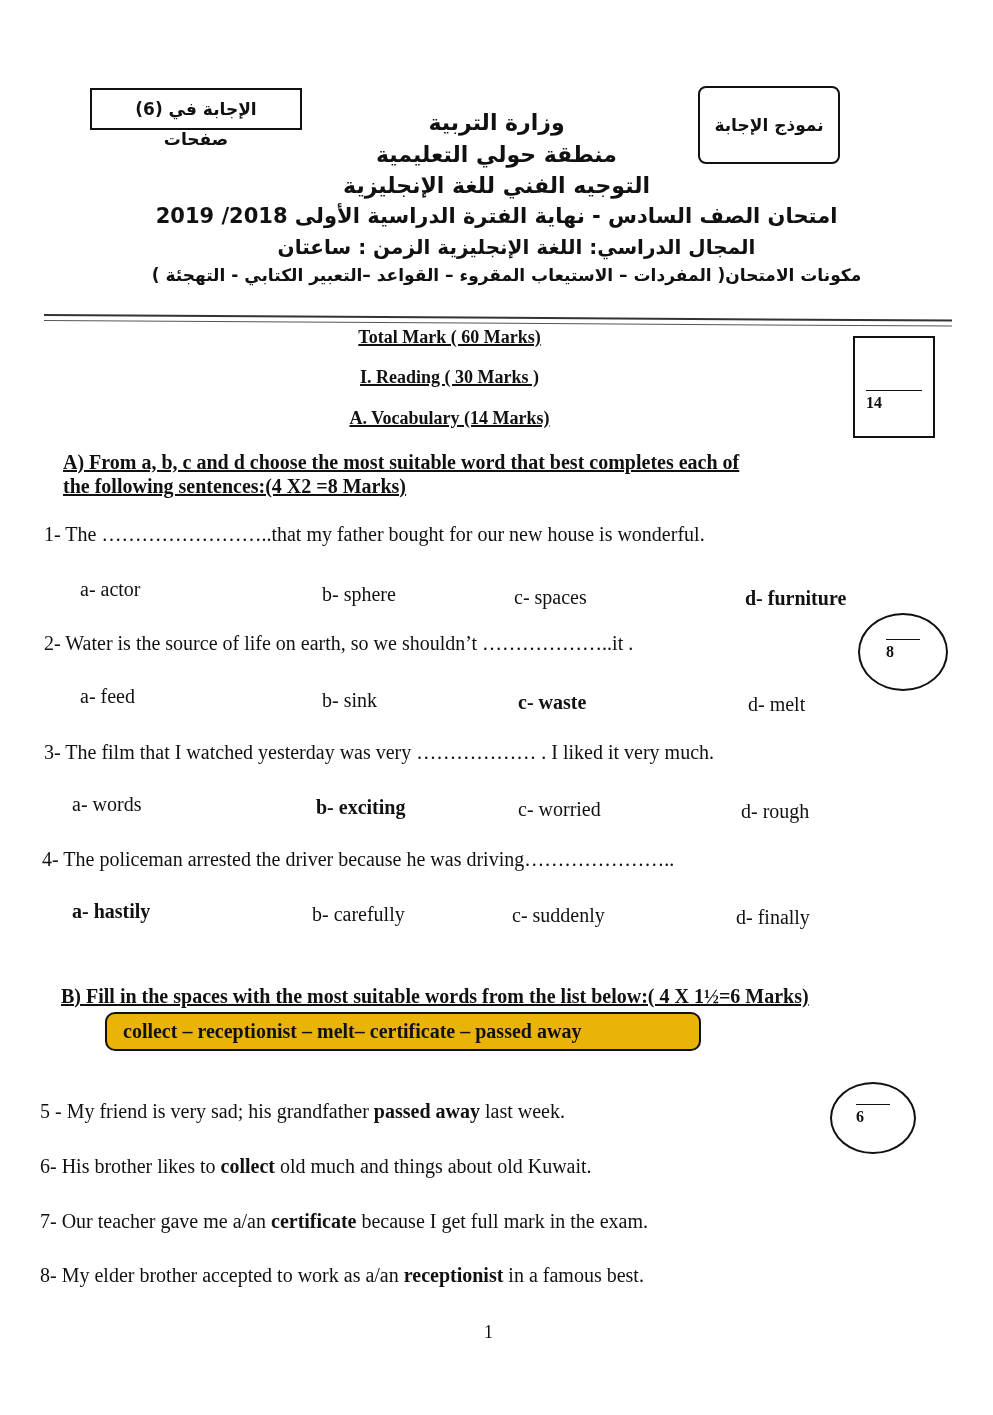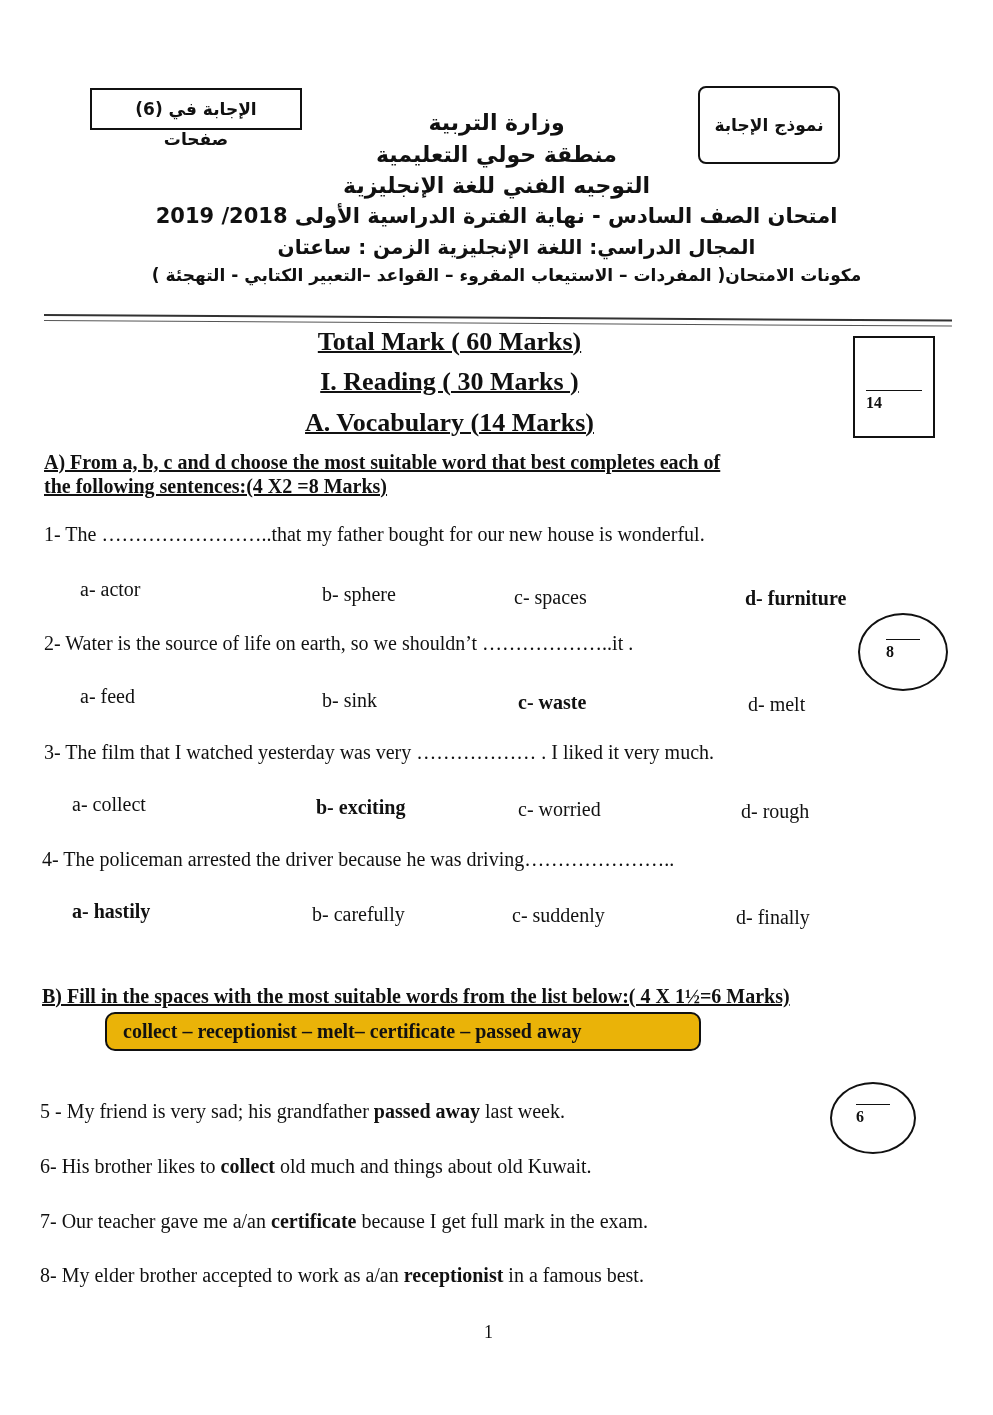--- a/index.html
+++ b/index.html
@@ -19,33 +19,33 @@
     font-family: "DejaVu Sans", sans-serif; font-weight: bold; font-size: 17px;
     direction: rtl; text-align: center; background: #fff;
   }
   .ar-header { left: 0; width: 993px; text-align: center; direction: rtl;
     font-family: "DejaVu Sans", sans-serif; font-weight: bold; }
   .rule {
     left: 44px; width: 908px; height: 4px; border-top: 2px solid #333;
     border-bottom: 1px solid #555; transform: rotate(0.35deg); transform-origin: left;
   }
   .center-title {
-    left: 0; width: 899px; text-align: center; font-weight: bold; font-size: 26px;
+    left: 0; width: 899px; text-align: center; font-weight: bold; font-size: 18px;
   }
   .center-title span { text-decoration: underline; text-decoration-thickness: 2px; }
   .score-box {
     border: 2px solid #111; background: #fff; width: 78px; height: 98px;
   }
   .score-frac { position: absolute; left: 50%; transform: translateX(-50%);
     text-align: left; font-weight: bold; font-size: 16px; }
   .score-frac .bar { display: block; width: 56px; border-top: 1.5px solid #111; margin: 0 auto 3px; }
   .score-circle {
     border: 2.5px solid #111; border-radius: 50%; background: #fff;
   }
-  .instr { font-weight: bold; font-size: 20px; text-decoration: underline; text-decoration-thickness: 2px; line-height: 24px; }
+  .instr { font-weight: bold; font-size: 20px; text-decoration: underline; text-decoration-thickness: 2px; line-height: 24px; margin-left: 19px; }
   .q { font-size: 20px; white-space: nowrap; }
   .opt { font-size: 20px; white-space: nowrap; }
   .opt.correct { font-weight: bold; }
   .wordbox {
     border: 2px solid #111; border-radius: 10px; padding: 6px 16px;
     font-weight: bold; font-size: 20px; white-space: nowrap; background: #eab308;
   }
   .fill b { font-weight: bold; }
   .pagenum { font-size: 18px; }
 </style>
@@ -101,21 +101,21 @@
   </div>
 </div>
 
 <div class="abs q" style="left:44px; top:632px;">2- Water is the source of life on earth, so we shouldn’t ………………..it .</div>
 <div class="abs opt" style="left:80px; top:685px;">a- feed</div>
 <div class="abs opt" style="left:322px; top:689px;">b- sink</div>
 <div class="abs opt correct" style="left:518px; top:691px;">c- waste</div>
 <div class="abs opt" style="left:748px; top:693px;">d- melt</div>
 
 <div class="abs q" style="left:44px; top:741px;">3- The film that I watched yesterday was very ……………… . I liked it very much.</div>
-<div class="abs opt" style="left:72px; top:793px;">a- collect</div>
+<div class="abs opt" style="left:72px; top:793px;">a- words</div>
 <div class="abs opt correct" style="left:316px; top:796px;">b- exciting</div>
 <div class="abs opt" style="left:518px; top:798px;">c- worried</div>
 <div class="abs opt" style="left:741px; top:800px;">d- rough</div>
 
 <div class="abs q" style="left:42px; top:848px;">4- The policeman arrested the driver because he was driving…………………..</div>
 <div class="abs opt correct" style="left:72px; top:900px;">a- hastily</div>
 <div class="abs opt" style="left:312px; top:903px;">b- carefully</div>
 <div class="abs opt" style="left:512px; top:904px;">c- suddenly</div>
 <div class="abs opt" style="left:736px; top:906px;">d- finally</div>
 

